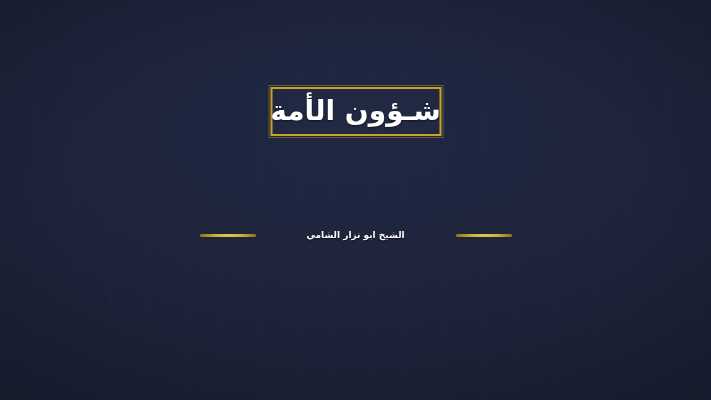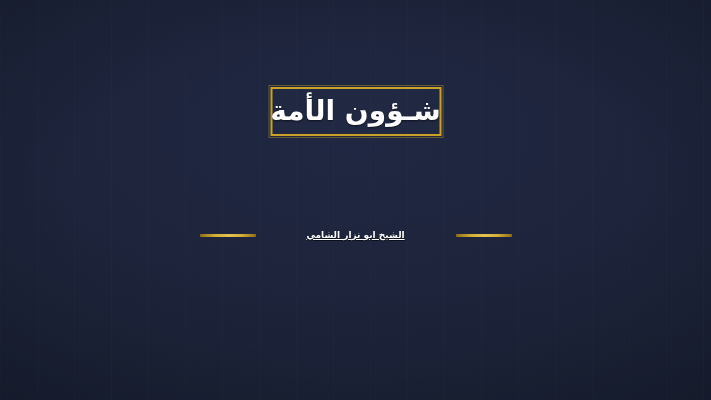--- a/index.html
+++ b/index.html
@@ -125,21 +125,20 @@
     flex: 1 1 auto;
     text-align: center;
     color: #ffffff;
     font-size: 9px;
     font-weight: 700;
     line-height: 1;
     letter-spacing: 0.2px;
     white-space: nowrap;
     padding: 0 10px;
     text-shadow: 0 1px 1px rgba(0,0,0,0.6);
-    text-decoration: underline;
   }
 </style>
 </head>
 <body>
 
 <div class="slide">
   <div class="content">
 
     <div class="title-plate">
       <div class="title-text">شـؤون الأمة</div>

